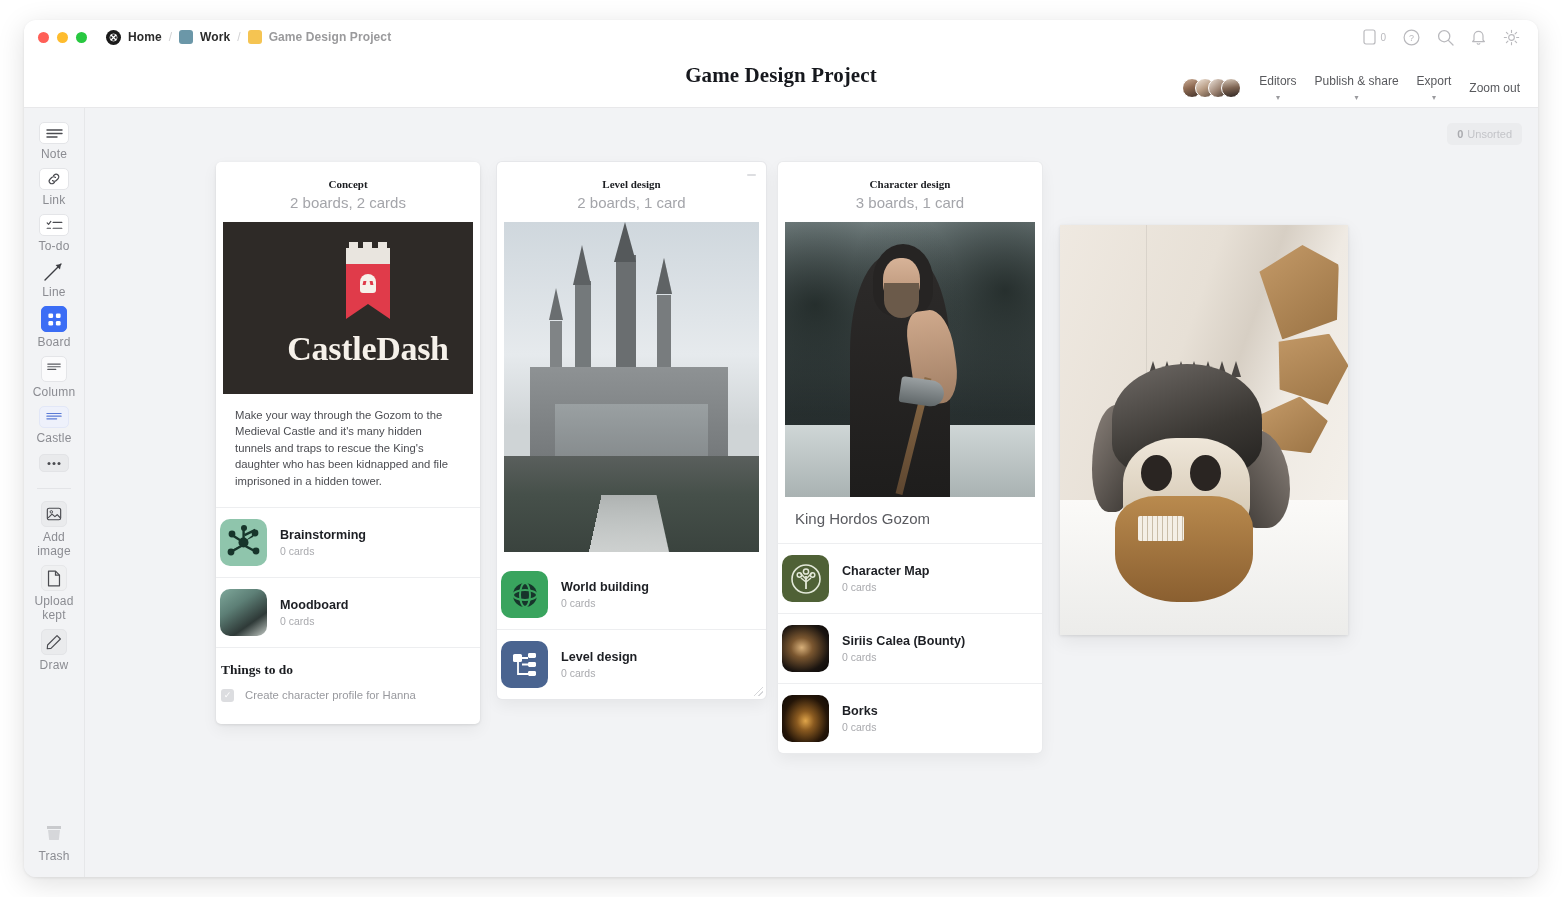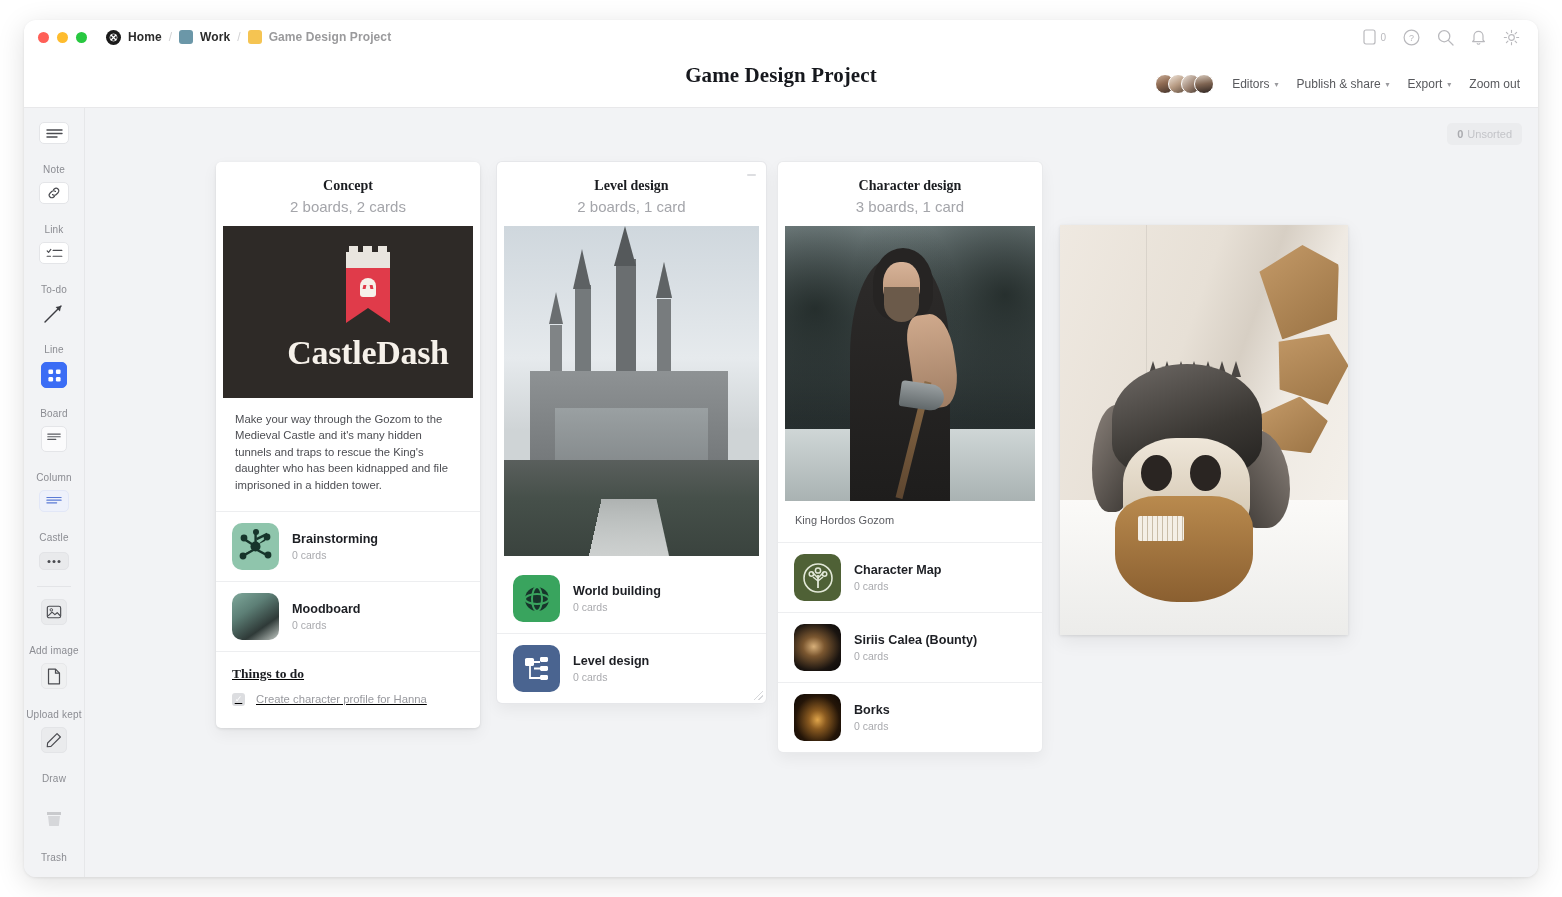--- a/index.html
+++ b/index.html
@@ -78,21 +78,21 @@
     border: 1.5px solid #fff; margin-left: -7px;
     background-size: cover;
   }
   .av:first-child { margin-left: 0; }
   .av1 { background: linear-gradient(160deg,#cdb09a 0%,#8e6a52 45%,#3e3029 100%); }
   .av2 { background: linear-gradient(150deg,#f0e6dc 0%,#b79b83 50%,#5d4a3c 100%); }
   .av3 { background: linear-gradient(140deg,#efe6dd 0%,#9c8372 55%,#403229 100%); }
   .av4 { background: linear-gradient(170deg,#d9cbbd 0%,#7e6452 50%,#2c2320 100%); }
   .hdr-btn {
     display: flex; align-items: center; gap: 5px;
-    font-size: 12px; color: #58595d; cursor: pointer; white-space: nowrap;
+    font-size: 12px; color: #58595d; cursor: pointer; white-space: nowrap; flex-direction: column;
   }
   .caret { font-size: 8px; color: #9a9a9e; }
 
   
   .toolbar {
     position: absolute; left: 0; top: 88px;
     width: 61px; height: 769px;
     background: #f2f3f5;
     border-right: 1px solid #e6e7e9;
     display: flex; flex-direction: column; align-items: center;
@@ -101,21 +101,21 @@
   .tool { width: 56px; display: flex; flex-direction: column; align-items: center; cursor: pointer; margin-bottom: 7px; }
   .tool-box {
     width: 30px; height: 22px; border-radius: 5px;
     background: #ffffff; border: 1px solid #e4e5e8;
     display: flex; align-items: center; justify-content: center;
     color: #4a4b50;
   }
   .tool-box.plain { background: transparent; border: none; }
   .tool-box.active { background: #3b6df5; border-color: #3b6df5; color: #fff; }
   .tool-box.sq { width: 26px; height: 26px; }
-  .tool-label { font-size: 10px; color: #8b8c92; margin-top: 20px; letter-spacing: .2px; text-align: center; }
+  .tool-label { font-size: 12px; color: #8b8c92; margin-top: 3px; letter-spacing: .2px; text-align: center; }
   .tool-sep { width: 34px; height: 1px; background: #e3e4e7; margin: 9px 0 12px; }
   .tool.trash { margin-top: auto; margin-bottom: 14px; }
 
   
   .canvas {
     position: absolute; left: 61px; top: 88px;
     width: 1453px; height: 769px;
     background: #f2f3f5;
     overflow: hidden;
   }
@@ -131,56 +131,56 @@
   .board {
     position: absolute;
     background: #ffffff;
     border-radius: 5px;
     box-shadow: 0 1px 3px rgba(0,0,0,0.10), 0 6px 16px rgba(0,0,0,0.055);
     overflow: hidden;
   }
   .board-head { padding: 16px 10px 11px; text-align: center; position: relative; }
   .board-title {
     font-family: "Liberation Serif", serif;
-    font-size: 14px; font-weight: bold; color: #1b1d21;
+    font-size: 11px; font-weight: bold; color: #1b1d21;
   }
   .board-sub { font-size: 15px; color: #a4a5aa; margin-top: 4px; }
   .collapse-handle {
     position: absolute; right: 10px; top: 12px;
     width: 9px; height: 2px; background: #dddee1; border-radius: 1px;
   }
 
   .hero { width: 100%; display: block; position: relative; overflow: hidden; }
 
   .desc {
     padding: 13px 19px 18px;
     font-size: 11.3px; line-height: 1.45; color: #4c4d52;
     border-bottom: 1px solid #edeef0;
   }
   .caption {
     padding: 13px 17px 16px;
-    font-size: 11px; color: #5a5b60;
+    font-size: 15px; color: #5a5b60;
     border-bottom: 1px solid #edeef0;
   }
 
   .sub-item {
     display: flex; align-items: center; gap: 13px;
-    padding: 11px 16px;
+    padding: 11px 4px;
     border-bottom: 1px solid #edeef0;
     cursor: pointer;
   }
   .sub-thumb {
     width: 47px; height: 47px; border-radius: 10px;
     flex: 0 0 auto; overflow: hidden;
     display: flex; align-items: center; justify-content: center;
   }
   .sub-name { font-size: 12.6px; font-weight: bold; color: #1d1f24; }
   .sub-count { font-size: 10.5px; color: #a9aaae; margin-top: 3px; }
 
-  .todo-sec { padding: 14px 16px 22px; text-decoration: underline; }
+  .todo-sec { padding: 14px 5px 22px; }
   .todo-title {
     font-family: "Liberation Serif", serif;
     font-size: 13.5px; font-weight: bold; color: #1b1d21; margin-bottom: 11px;
   }
   .todo-row { display: flex; align-items: center; gap: 11px; }
   .todo-check {
     width: 13px; height: 13px; border-radius: 3px;
     background: #dcdde0; display: flex; align-items: center; justify-content: center;
     color: #fff; font-size: 9px; line-height: 1;
   }

